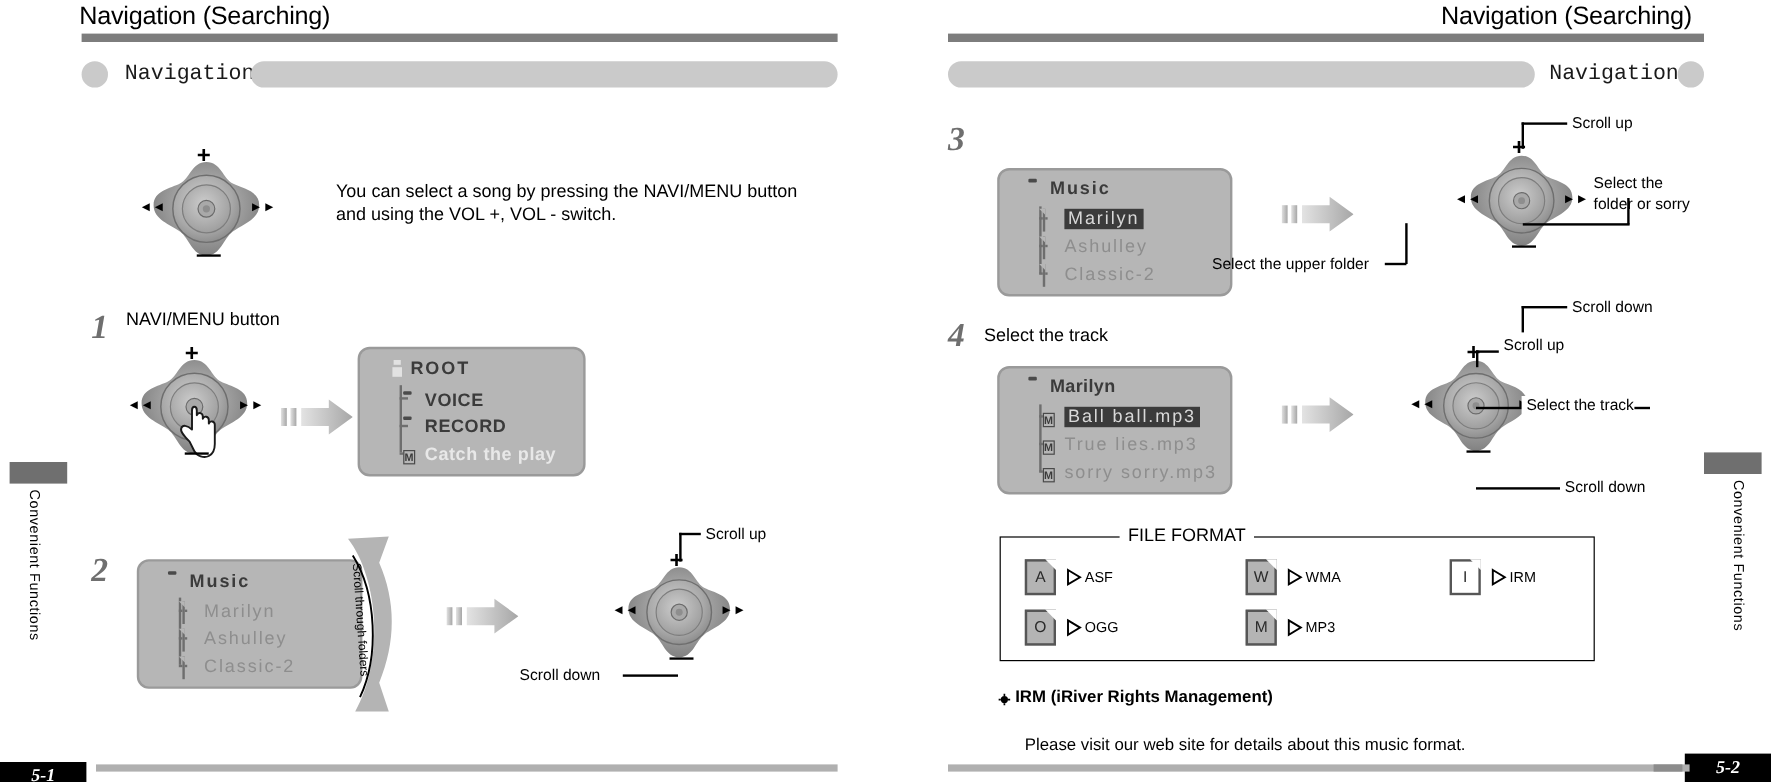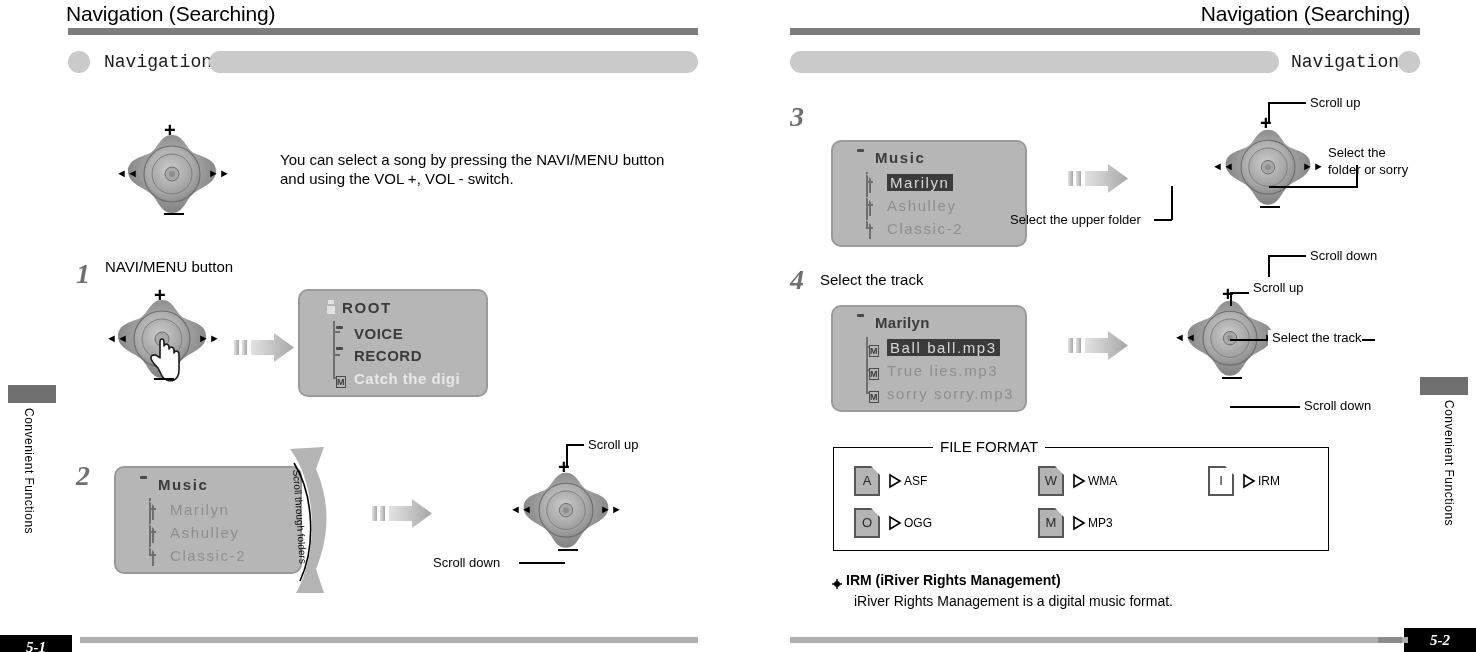--- a/index.html
+++ b/index.html
@@ -214,21 +214,21 @@
         <span class="lcd-title" style="letter-spacing:0.5px;">VOICE</span>
       </div>
       <div class="lcd-tick" style="left:17px;top:63px;"></div>
       <div class="lcd-row" style="top:54px;left:20px;">
         <span class="ic"><span class="ic-folder"></span></span>
         <span class="lcd-title" style="letter-spacing:0.5px;">RECORD</span>
       </div>
       <div class="lcd-tick" style="left:17px;top:86px;"></div>
       <div class="lcd-row" style="top:77px;left:20px;">
         <span class="ic"><span class="ic-fileM">M</span></span>
-        <span class="lcd-title sel" style="letter-spacing:0.5px;color:#e8e8e8;">Catch the digi</span>
+        <span class="lcd-title sel" style="letter-spacing:0.5px;color:#e8e8e8;">Catch the play</span>
       </div>
     </div>
   </div>
 
   <div class="step-num" style="left:76px;top:462px;">2</div>
 
   <div class="lcd" style="left:114px;top:466px;width:188px;height:108px;">
     <div class="lcd-inner">
       <div class="lcd-tree" style="left:17px;top:30px;height:56px;"></div>
       <div class="lcd-row" style="top:6px;">
@@ -491,21 +491,21 @@
     <span class="ff-label">IRM</span>
   </div>
 
   <div class="note-bullet" style="left:94px;top:575px;">
     <svg width="10" height="10" viewBox="0 0 10 10">
         <circle cx="5" cy="5" r="3" fill="#000"></circle>
       <path d="M5 0 L5 2 M5 8 L5 10 M0 5 L2 5 M8 5 L10 5" stroke="#000" stroke-width="1.4"></path>
       </svg>
   </div>
   <div class="note-title" style="left:108px;top:572px;">IRM (iRiver Rights Management)</div>
-  <div class="note-line" style="left:116px;top:593px;">iRiver Rights Management is a digital music format.</div>
+  <div class="note-line" style="left:116px;top:612px;">Please visit our web site for details about this music format.</div>
 
   <div class="side-tab" style="right:8px;top:377px;"></div>
   <div class="side-text" style="right:20px;top:400px;">Convenient Functions</div>
 
   <div class="pgbox" style="right:0px;top:628px;width:72px;height:24px;">5-2</div>
   <div class="foot-rule" style="left:52px;top:637px;width:618px;"></div>
   <div class="foot-rule" style="right:74px;top:637px;width:24px;background:#8c8c8c;"></div>
 </div>
 
 </body></html>

